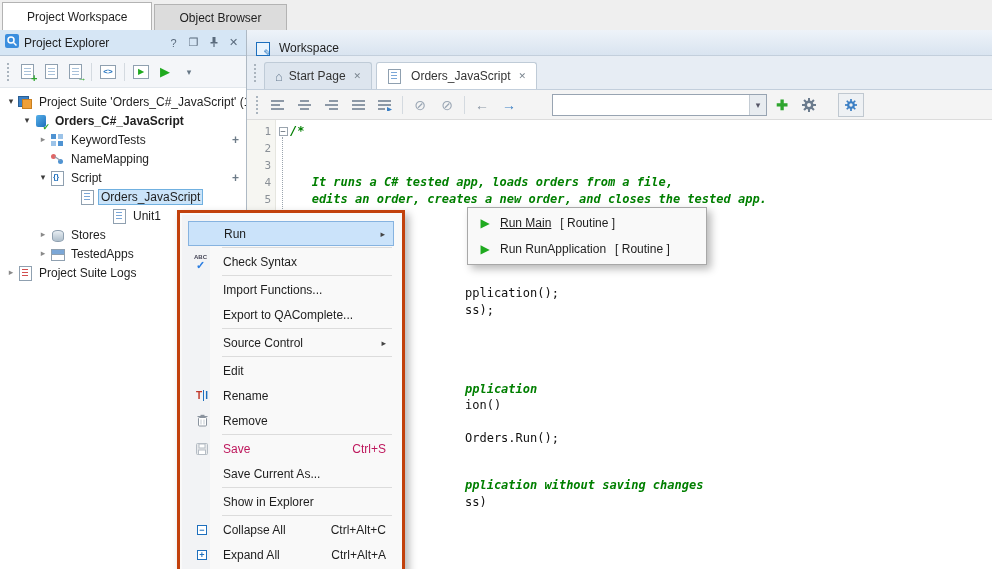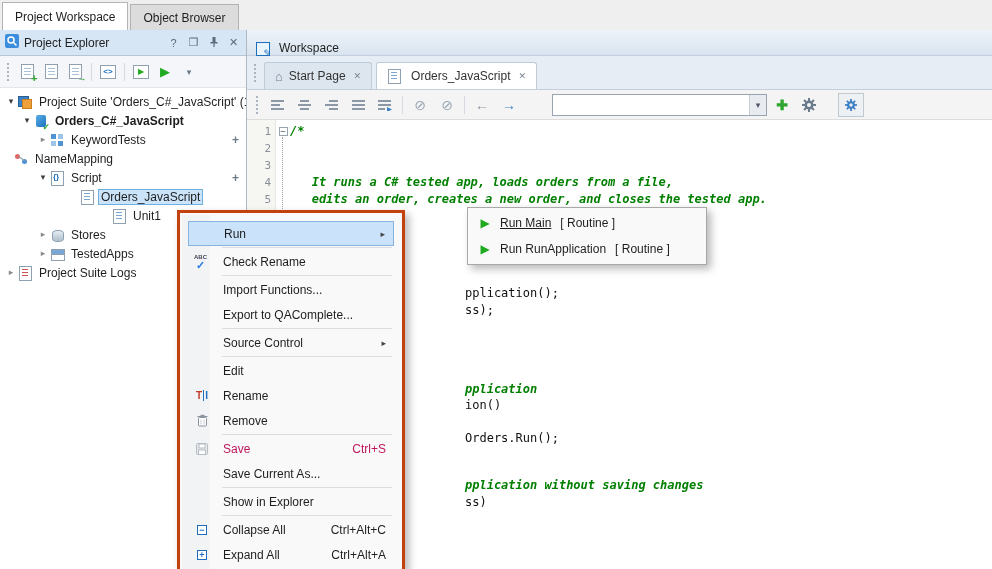--- a/index.html
+++ b/index.html
@@ -3,21 +3,21 @@
 <meta charset="utf-8">
 <style>
   html,body{margin:0;padding:0}
   body{width:992px;height:569px;overflow:hidden;background:#fff;position:relative;
        font-family:"Liberation Sans",sans-serif;font-size:12px;color:#1e1e1e;cursor:default;
        -webkit-user-select:none;user-select:none}
   *{box-sizing:border-box}
 
   
   .topbar{height:30px;background:#efefef;display:flex;align-items:flex-end;padding-left:2px}
-  .toptab{height:26px;display:flex;align-items:center;padding:0 12px;background:#dcdcdc;
+  .toptab{height:26px;display:flex;align-items:center;padding:0 24px;background:#dcdcdc;
           border:1px solid #b3b3b3;border-bottom:none;margin-right:2px}
   .toptab.active{background:#fff;height:28px}
 
   
   .main{display:flex;height:539px}
   .leftpane{width:247px;flex:none;border-right:1px solid #aeb9c4;display:flex;flex-direction:column;background:#fff}
   .rightpane{flex:1;min-width:0;display:flex;flex-direction:column}
 
   
   .pe-head{height:26px;background:#d6e6f5;border-bottom:1px solid #b7c6d6;display:flex;align-items:center;gap:5px;padding:0 5px}
@@ -216,21 +216,21 @@
         <span class="texp open">▾</span>
         <span class="ico ico-project"></span>
         <span class="tlabel bold">Orders_C#_JavaScript</span>
       </div>
       <div class="trow" style="padding-left:36px">
         <span class="texp">▸</span>
         <span class="ico ico-kw"></span>
         <span class="tlabel">KeywordTests</span>
         <span class="tplus">+</span>
       </div>
-      <div class="trow" style="">
+      <div class="trow" style="padding-left:36px">
         <span class="texp"></span>
         <span class="ico ico-nm"></span>
         <span class="tlabel">NameMapping</span>
       </div>
       <div class="trow" style="padding-left:36px">
         <span class="texp open">▾</span>
         <span class="ico ico-docbase ico-script"></span>
         <span class="tlabel">Script</span>
         <span class="tplus">+</span>
       </div>
@@ -418,21 +418,21 @@
     <span class="marrow">▸</span>
   </div>
   <div class="msep"></div>
   <div class="mi">
     <span class="mico">
         <span class="ico-abc">
           <span class="abc">ABC</span>
           <span class="chk">✓</span>
         </span>
       </span>
-    <span class="mlabel">Check Rename</span>
+    <span class="mlabel">Check Syntax</span>
   </div>
   <div class="msep"></div>
   <div class="mi">
     <span class="mico"></span>
     <span class="mlabel">Import Functions...</span>
   </div>
   <div class="mi">
     <span class="mico"></span>
     <span class="mlabel">Export to QAComplete...</span>
   </div>

